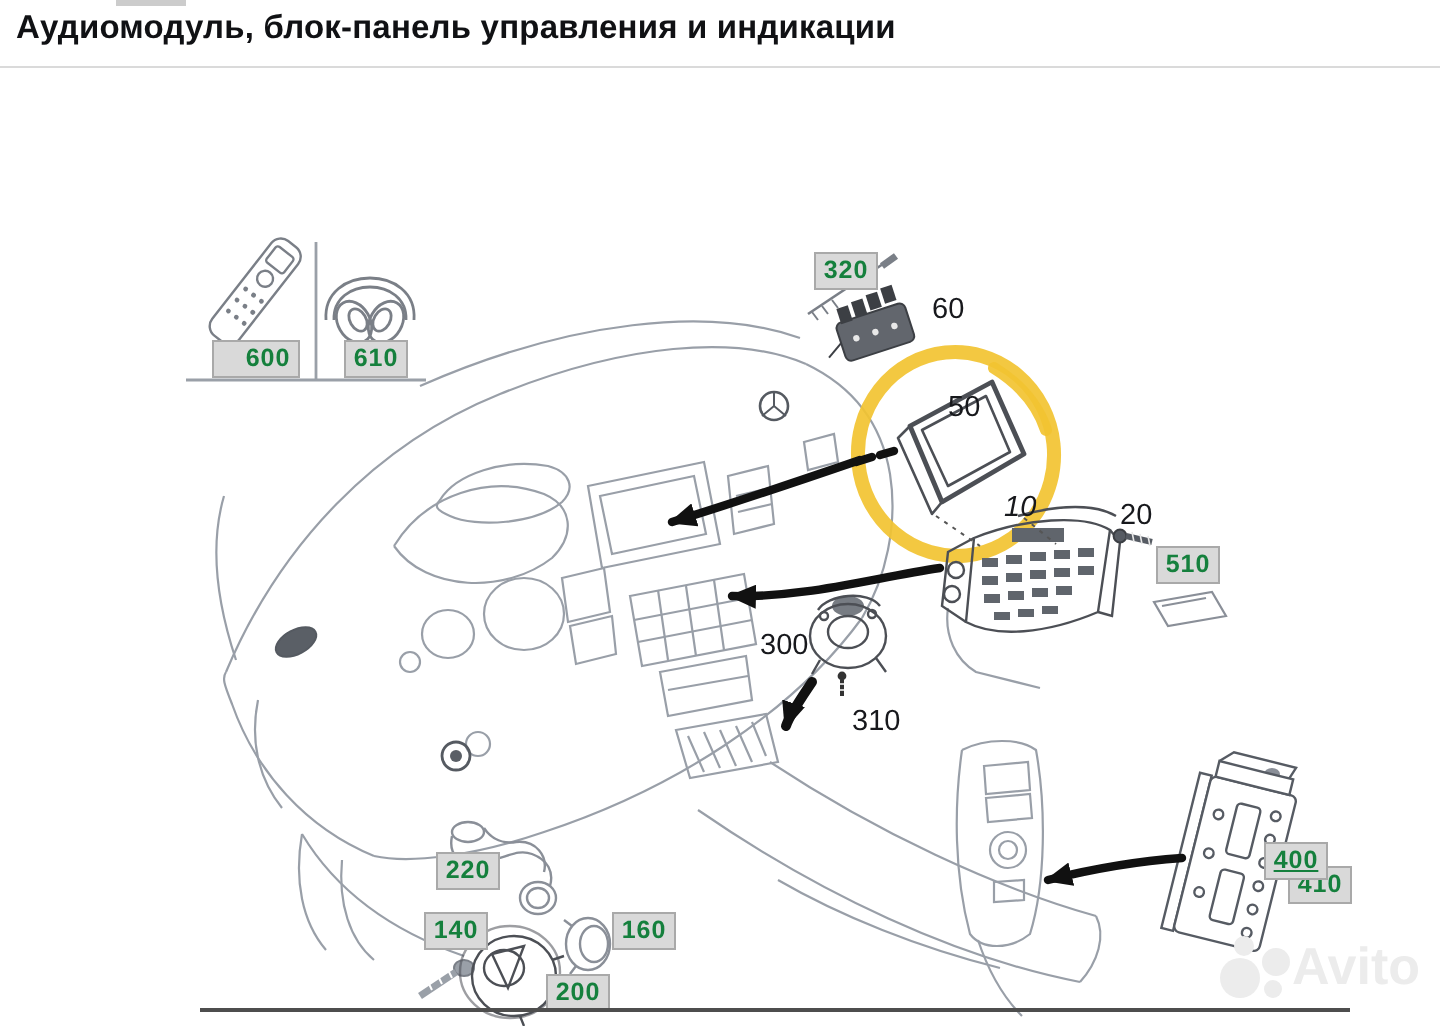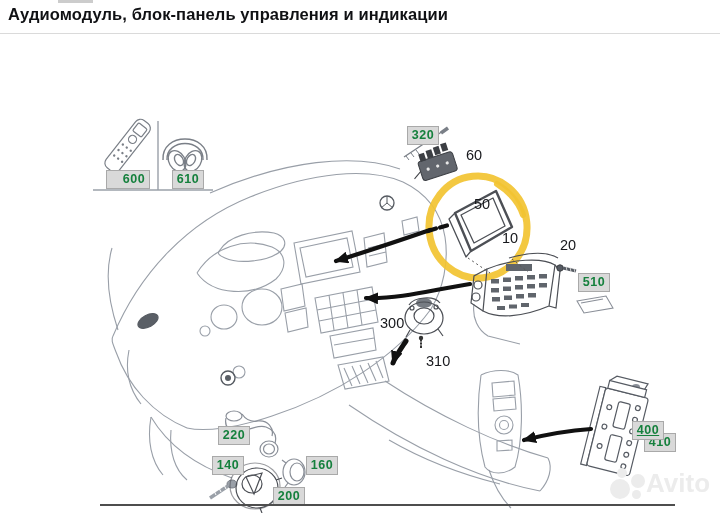--- a/index.html
+++ b/index.html
@@ -281,22 +281,22 @@
   <div class="boxlabel" style="left:578px;top:273px;">510</div>
   <div class="boxlabel" style="left:644px;top:385px;margin-top:48px;">410</div>
   <div class="boxlabel" style="left:632px;top:421px;text-decoration:underline;">400</div>
   <div class="boxlabel" style="left:218px;top:426px;">220</div>
   <div class="boxlabel" style="left:212px;top:456px;">140</div>
   <div class="boxlabel" style="left:306px;top:456px;">160</div>
   <div class="boxlabel" style="left:273px;top:487px;">200</div>
 
   <div class="numlabel" style="left:466px;top:147px;text-align:center;">60</div>
   <div class="numlabel" style="left:474px;top:196px;">50</div>
-  <div class="numlabel" style="left:502px;top:230px;">10</div>
-  <div class="numlabel" style="left:560px;top:237px;">20</div>
+  <div class="numlabel" style="left:502px;top:246px;font-style:italic;">10</div>
+  <div class="numlabel" style="left:560px;top:250px;">20</div>
   <div class="numlabel" style="left:380px;top:315px;">300</div>
   <div class="numlabel" style="left:426px;top:333px;margin-top:20px;">310</div>
 
   <div class="watermark">
     <span class="wm-c wm-c1"></span>
     <span class="wm-c wm-c2"></span>
     <span class="wm-c wm-c3"></span>
     <span class="wm-c wm-c4"></span>
     <span class="wm-text">Avito</span>
   </div>

